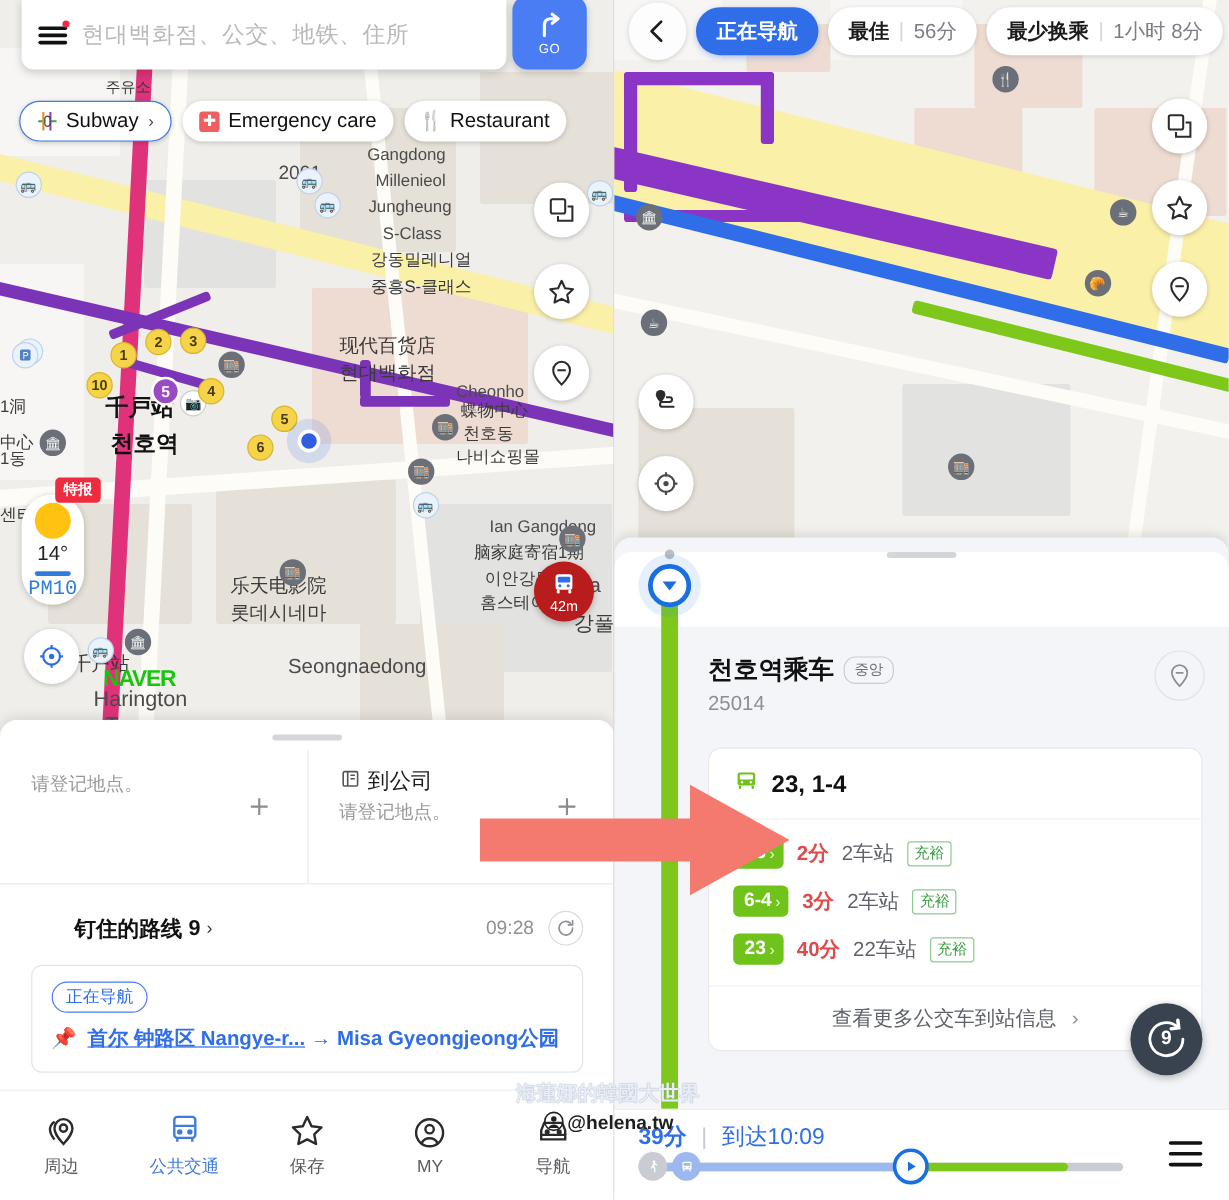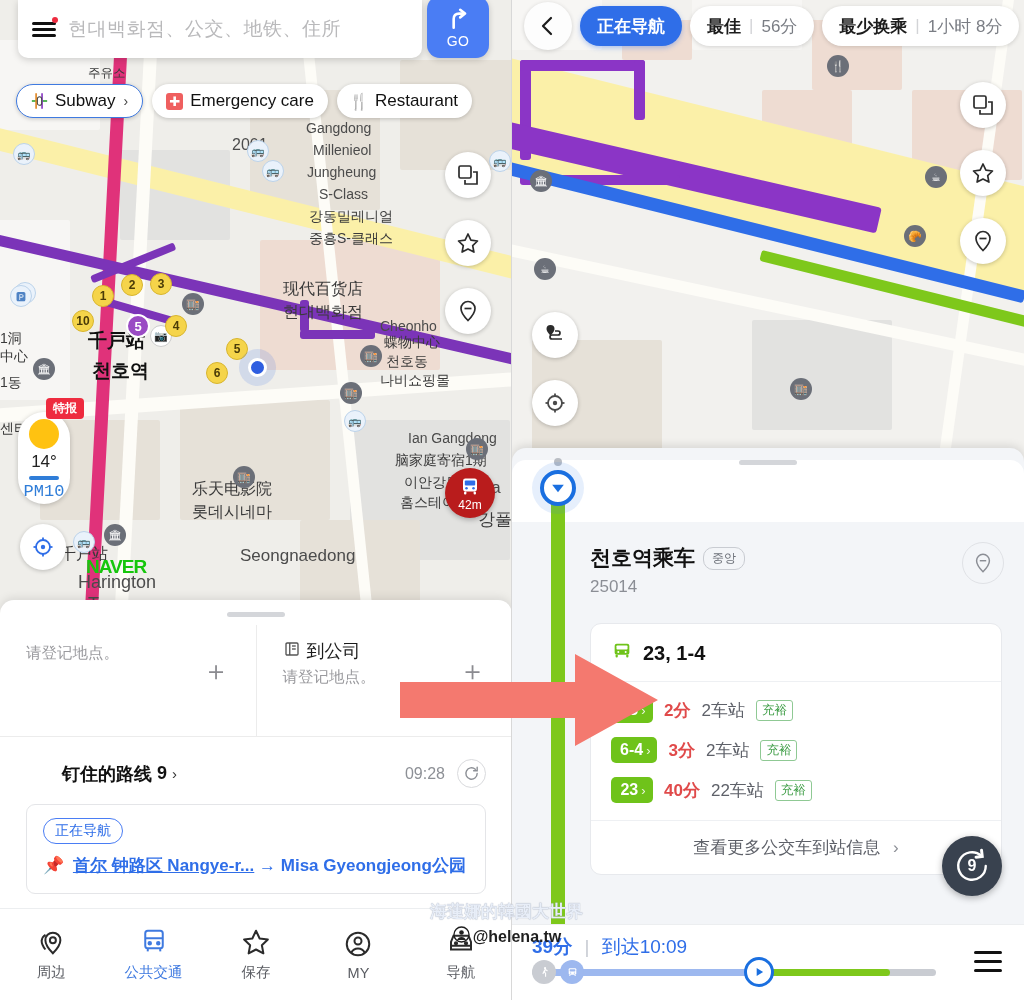--- a/index.html
+++ b/index.html
@@ -41,21 +41,21 @@
     border-radius: 50%; background: #ee2b3f;
   }
   .search-ph { font-size: 19px; color: #b9b9bb; letter-spacing: .5px; }
 
   .go-btn {
     position: absolute; right: 22px; top: -4px; width: 62px; height: 62px;
     background: #4a7df4; border-radius: 13px; z-index: 31;
     display: flex; flex-direction: column; align-items: center; justify-content: center;
     box-shadow: 0 2px 6px rgba(0,0,0,.18);
   }
-  .go-btn .go-label { color: #fff; font-size: 14px; margin-top: 1px; letter-spacing: .4px; }
+  .go-btn .go-label { color: #fff; font-size: 11px; margin-top: 1px; letter-spacing: .4px; }
 
   
   .chips { position: absolute; top: 84px; left: 16px; display: flex; gap: 9px; z-index: 25; }
   .chip {
     height: 34px; background: #fff; border-radius: 18px;
     display: flex; align-items: center; padding: 0 14px; gap: 7px;
     box-shadow: 0 1px 4px rgba(0,0,0,.2); font-size: 17px; color: #111; white-space: nowrap;
   }
   .chip.active { border: 1.5px solid #3f7ae0; }
   .chip .chev { color: #444; font-size: 14px; margin-left: 1px; }
@@ -356,21 +356,21 @@
       <div class="mlabel en" style="left:232px;top:136px;font-size:16px;">2001</div>
       <div class="mlabel" style="left:283px;top:280px;font-size:16px;">现代百货店</div>
       <div class="mlabel" style="left:283px;top:303px;font-size:16px;">현대백화점</div>
       <div class="mlabel en" style="left:380px;top:318px;">Cheonho</div>
       <div class="mlabel" style="left:384px;top:334px;">蝶物中心</div>
       <div class="mlabel" style="left:386px;top:353px;">천호동</div>
       <div class="mlabel" style="left:380px;top:372px;">나비쇼핑몰</div>
       <div class="mlabel lg" style="left:88px;top:330px;">千戸站</div>
       <div class="mlabel lg" style="left:92px;top:360px;">천호역</div>
       <div class="mlabel" style="left:0px;top:330px;">1洞</div>
-      <div class="mlabel" style="left:0px;top:348px;">中心</div>
+      <div class="mlabel" style="left:0px;top:360px;">中心</div>
       <div class="mlabel" style="left:0px;top:374px;">1동</div>
       <div class="mlabel" style="left:0px;top:396px;margin-top:24px;">센터</div>
       <div class="mlabel en" style="left:408px;top:430px;">Ian Gangdong</div>
       <div class="mlabel" style="left:395px;top:452px;">脑家庭寄宿1期</div>
       <div class="mlabel" style="left:404px;top:474px;">이안강동</div>
       <div class="mlabel" style="left:400px;top:494px;">홈스테이1차</div>
       <div class="mlabel" style="left:192px;top:480px;font-size:16px;">乐天电影院</div>
       <div class="mlabel" style="left:192px;top:503px;font-size:16px;">롯데시네마</div>
       <div class="mlabel en" style="left:240px;top:546px;font-size:17px;">Seongnaedong</div>
       <div class="mlabel" style="left:60px;top:545px;font-size:16px;">千戸站</div>

